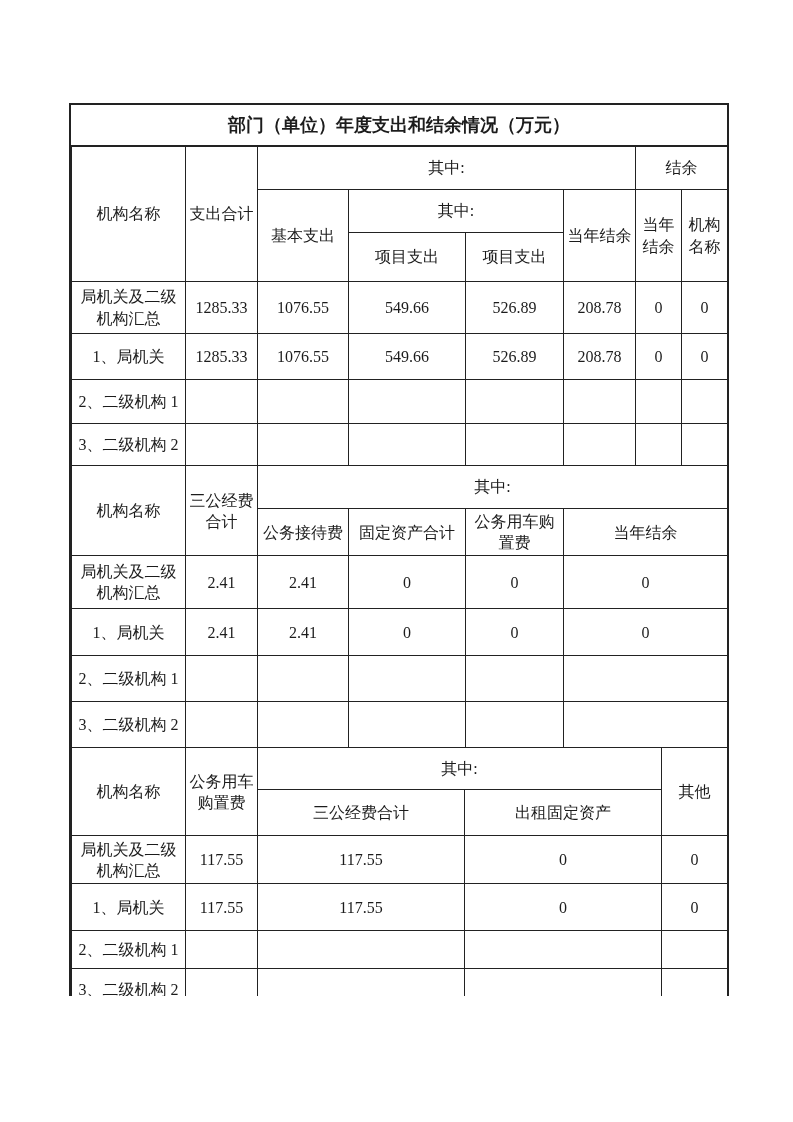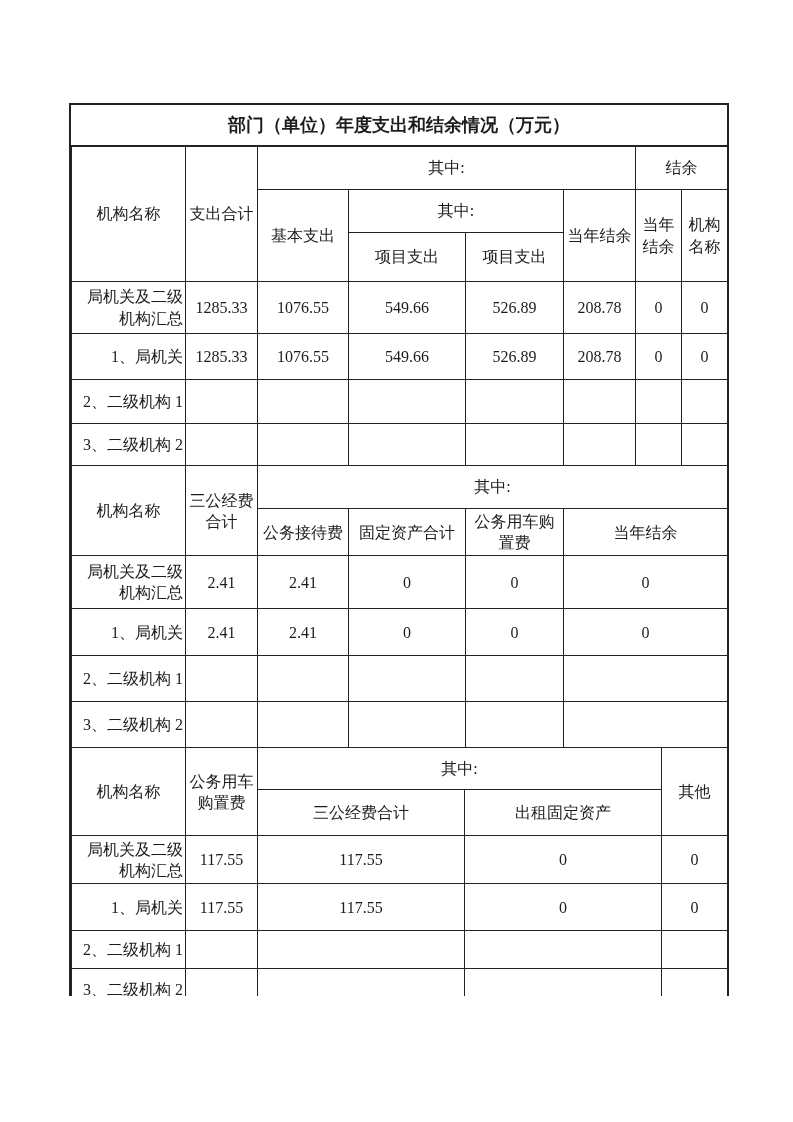--- a/index.html
+++ b/index.html
@@ -38,21 +38,21 @@
   table.sec td {
     border: 1px solid #222222;
     font-size: 16px;
     line-height: 1.32;
     text-align: center;
     vertical-align: middle;
     padding: 2px 2px;
     overflow: hidden;
     word-break: break-all;
   }
-  table.sec td.lft { text-align: right; padding-left: 2px; }
+  table.sec td.lft { text-align: center; padding-left: 2px; }
   
   tr.h43 { height: 43px; }
   tr.h41 { height: 41px; }
   tr.h42 { height: 42px; }
   tr.h44 { height: 44px; }
   tr.h46 { height: 46px; }
   tr.h47 { height: 47px; }
   tr.h48 { height: 48px; }
   tr.h49 { height: 49px; }
   tr.h52 { height: 52px; }

